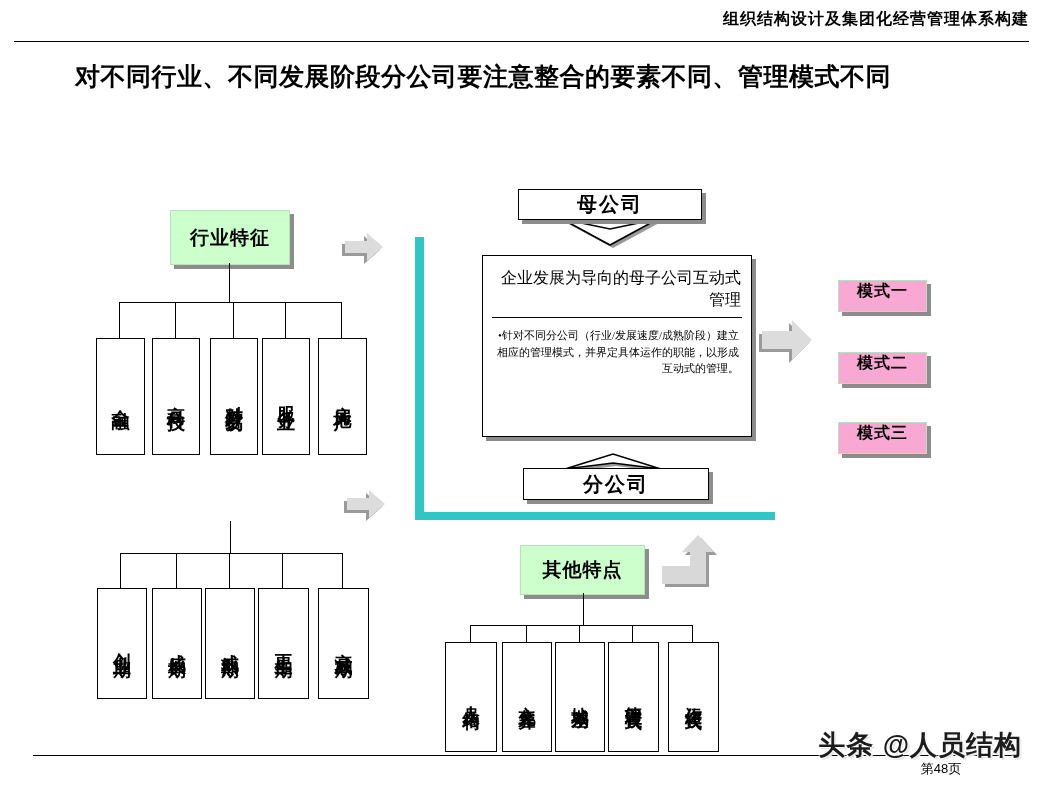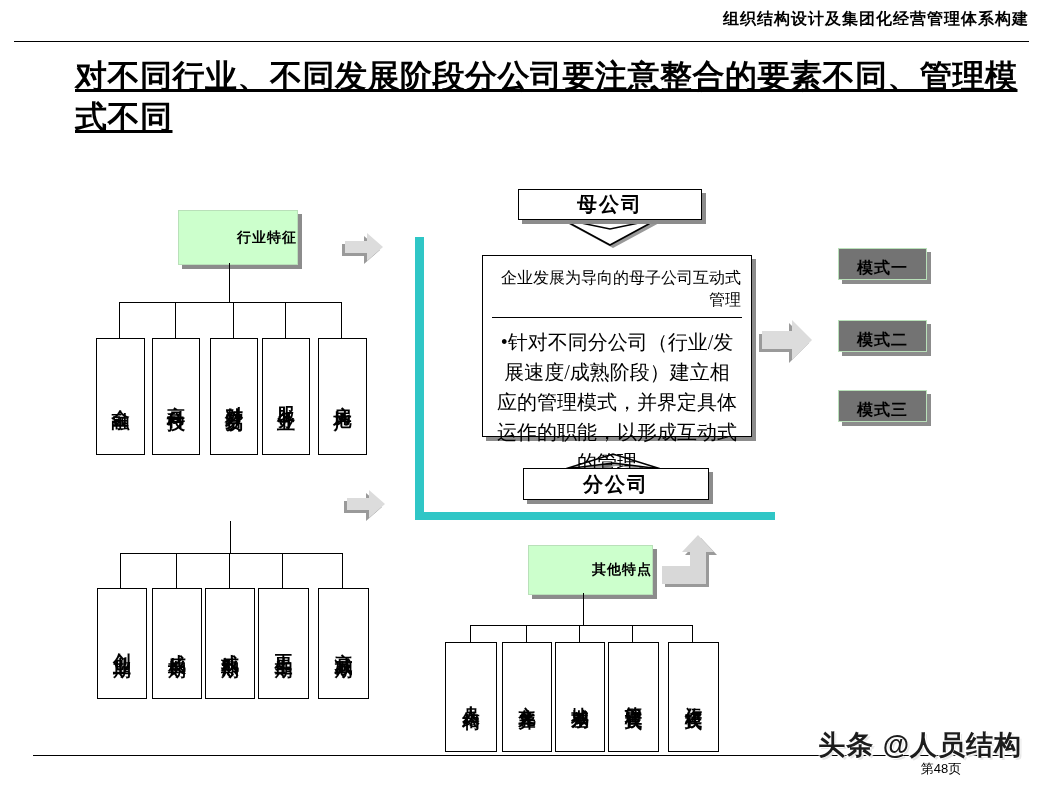--- a/index.html
+++ b/index.html
@@ -8,64 +8,64 @@
     font-family:"Liberation Serif",serif;color:#000;
   }
   
   .hdr-text{
     position:absolute;top:9px;right:14px;width:700px;text-align:right;
     font-family:Liberation Mono, monospace;font-weight:700;font-size:16px;letter-spacing:1px;
   }
   .hdr-rule{position:absolute;top:41px;left:14px;width:1015px;height:0;border-top:1px solid #000;}
   .title{
     position:absolute;top:56px;left:75px;width:945px;
-    font-weight:700;font-size:32px;line-height:41px;letter-spacing:0.5px;text-decoration:underline;
+    font-weight:700;font-size:25px;line-height:41px;letter-spacing:0.5px;
   }
   
   .gbox{
     position:absolute;background:#ccffcc;border:1px solid #b9e0b9;
-    box-shadow:4px 4px 0 #8c8c8c;display:flex;align-items:center;justify-content:flex-end;
-    font-weight:700;font-size:14px;letter-spacing:1px;margin-left:8px;
+    box-shadow:4px 4px 0 #8c8c8c;display:flex;align-items:center;justify-content:center;
+    font-weight:700;font-size:19px;letter-spacing:1px;
   }
   .wbox{
     position:absolute;background:#fff;border:1px solid #000;
     display:flex;align-items:center;justify-content:center;
     font-weight:700;font-size:20px;letter-spacing:2px;
   }
   .shadowed{box-shadow:4px 4px 0 #8c8c8c;align-items:center;}
   .vbox{
     position:absolute;background:#fff;border:1px solid #000;
     display:flex;align-items:center;justify-content:center;
   }
   .vtext{
     writing-mode:vertical-rl;text-orientation:upright;
     font-weight:700;font-size:18px;line-height:1;letter-spacing:3px;
   }
   .mode{
-    position:absolute;width:87px;height:30px;background:#737373;border:1px solid #b9e0b9;
-    box-shadow:4px 4px 0 #8c8c8c;display:flex;align-items:flex-end;justify-content:center;
-    font-weight:700;font-size:16px;letter-spacing:1px;
+    position:absolute;width:87px;height:30px;background:#f9a8d4;border:1px solid #b9e0b9;
+    box-shadow:4px 4px 0 #8c8c8c;display:flex;align-items:flex-start;justify-content:center;
+    font-weight:700;font-size:16px;letter-spacing:1px;margin-top:32px;
   }
   
   .line{position:absolute;background:#000;}
   
   .cyan-v{position:absolute;left:415px;top:237px;width:9px;height:283px;background:#2fc6c6;}
   .cyan-h{position:absolute;left:415px;top:512px;width:360px;height:8px;background:#2fc6c6;}
   
   .center-box{
     position:absolute;left:482px;top:255px;width:270px;height:182px;background:#fff;
     border:1.5px solid #000;box-shadow:4px 4px 0 #8c8c8c;box-sizing:border-box;
     display:flex;flex-direction:column;
   }
   .center-box .cb-title{
     padding:11px 10px 7px;text-align:right;font-weight:400;font-size:16px;line-height:1.35;
   }
   .cb-sep{border-top:1.5px solid #000;margin:0 9px;}
   .center-box .cb-body{
-    padding:9px 12px;font-size:20px;line-height:1.5;text-align:center;
+    padding:9px 12px;font-size:11px;line-height:1.5;text-align:right;
   }
   .svg-overlay{position:absolute;left:0;top:0;width:1043px;height:786px;pointer-events:none;}
   
   .ft-rule{position:absolute;top:755px;left:33px;width:980px;height:0;border-top:1px solid #000;}
   .watermark{
     position:absolute;top:727px;right:21px;
     font-family:"Liberation Sans",sans-serif;font-weight:700;font-size:27px;letter-spacing:1px;color:#1c1c1c;
     text-shadow:-1px -1px 0 #fff,1px -1px 0 #fff,-1px 1px 0 #fff,2px 2px 0 #e8e8e8;
   }
   .page-num{

